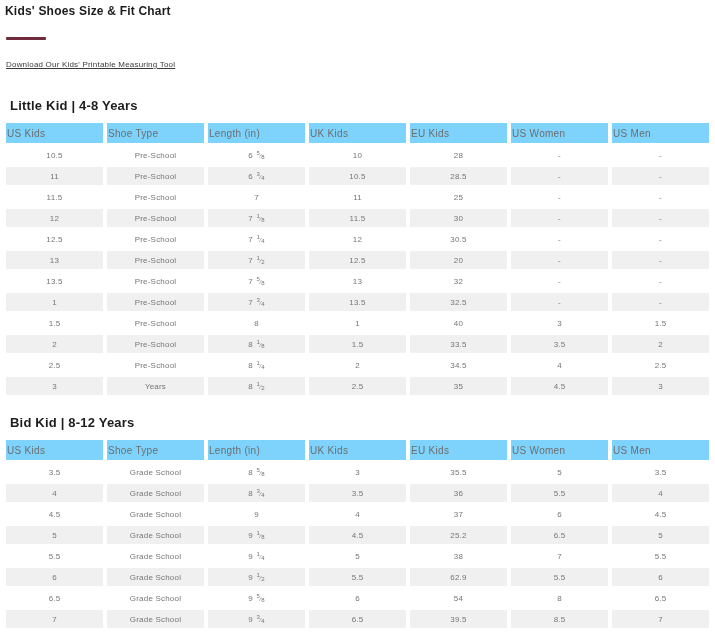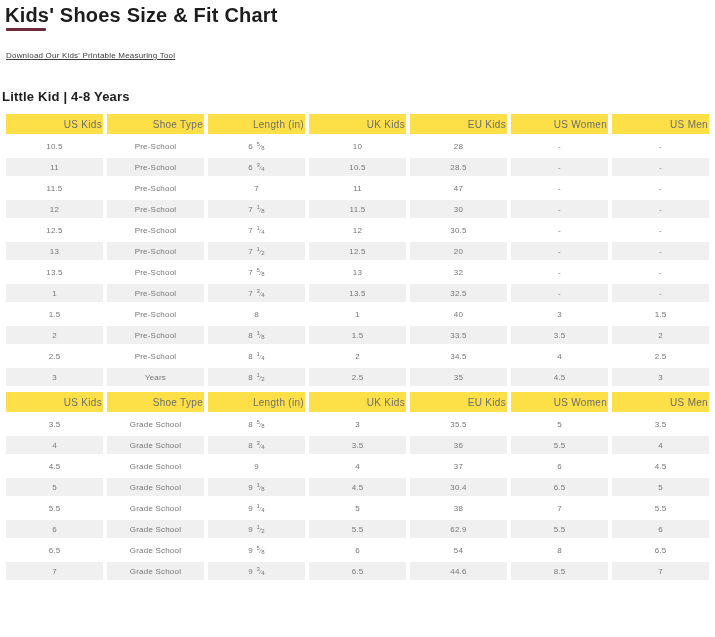--- a/index.html
+++ b/index.html
@@ -9,24 +9,24 @@
     background: #ffffff;
     font-family: "Liberation Sans", sans-serif;
     color: #1f1f1f;
     width: 715px;
   }
   .page {
     width: 715px;
     padding: 2px 2px 6px 2px;
   }
   .page-title {
-    font-size: 20px;
+    font-size: 12px;
     font-weight: bold;
     letter-spacing: 0.2px;
-    margin: 2px 0 1px 3px;
+    margin: 2px 0 19px 3px;
     color: #1d1d1d;
   }
   .accent-underline {
     width: 40px;
     height: 3px;
     background: #6f2b3c;
     margin-left: 4px;
     border-radius: 1px;
   }
   .download-link {
@@ -36,36 +36,36 @@
     letter-spacing: 0.2px;
     color: #3a3a3a;
     text-decoration: underline;
     cursor: pointer;
   }
   .section-heading {
     font-size: 13px;
     font-weight: bold;
     color: #1d1d1d;
     letter-spacing: 0.2px;
-    margin: 17px 0 7px 0;
+    margin: 17px 0 7px 8px;
   }
   table.size-table {
     width: 100%;
     table-layout: fixed;
     border-collapse: separate;
     border-spacing: 4px 3px;
   }
   table.size-table th {
-    background: #fde047;
+    background: #7dd3fc;
     color: #6d6d6d;
     font-weight: 400;
     font-size: 10px;
     letter-spacing: 0.3px;
     height: 20px;
-    text-align: right;
+    text-align: left;
     vertical-align: middle;
   }
   table.size-table td {
     font-size: 8px;
     color: #767676;
     letter-spacing: 0.2px;
     text-align: center;
     vertical-align: middle;
     height: 18px;
     background: #ffffff;
@@ -127,21 +127,21 @@
             <td>10.5</td>
             <td>28.5</td>
             <td>-</td>
             <td>-</td>
           </tr>
           <tr>
             <td>11.5</td>
             <td>Pre-School</td>
             <td>7</td>
             <td>11</td>
-            <td>47</td>
+            <td>25</td>
             <td>-</td>
             <td>-</td>
           </tr>
           <tr>
             <td>12</td>
             <td>Pre-School</td>
             <td>7 <sup>1</sup><span class="frac-slash">⁄</span><sub>8</sub></td>
             <td>11.5</td>
             <td>30</td>
             <td>-</td>
@@ -217,20 +217,21 @@
             <td>2.5</td>
             <td>35</td>
             <td>4.5</td>
             <td>3</td>
           </tr>
         </tbody>
     </table>
   </section>
 
   <section>
+    <h2 class="section-heading">Bid Kid | 8-12 Years</h2>
     <table class="size-table">
       <thead>
           <tr>
             <th>US Kids</th>
             <th>Shoe Type</th>
             <th>Length (in)</th>
             <th>UK Kids</th>
             <th>EU Kids</th>
             <th>US Women</th>
             <th>US Men</th>
@@ -262,21 +263,21 @@
             <td>4</td>
             <td>37</td>
             <td>6</td>
             <td>4.5</td>
           </tr>
           <tr>
             <td>5</td>
             <td>Grade School</td>
             <td>9 <sup>1</sup><span class="frac-slash">⁄</span><sub>8</sub></td>
             <td>4.5</td>
-            <td>30.4</td>
+            <td>25.2</td>
             <td>6.5</td>
             <td>5</td>
           </tr>
           <tr>
             <td>5.5</td>
             <td>Grade School</td>
             <td>9 <sup>1</sup><span class="frac-slash">⁄</span><sub>4</sub></td>
             <td>5</td>
             <td>38</td>
             <td>7</td>
@@ -298,21 +299,21 @@
             <td>6</td>
             <td>54</td>
             <td>8</td>
             <td>6.5</td>
           </tr>
           <tr>
             <td>7</td>
             <td>Grade School</td>
             <td>9 <sup>3</sup><span class="frac-slash">⁄</span><sub>4</sub></td>
             <td>6.5</td>
-            <td>44.6</td>
+            <td>39.5</td>
             <td>8.5</td>
             <td>7</td>
           </tr>
         </tbody>
     </table>
   </section>
 
 </div>
 
 </body></html>

